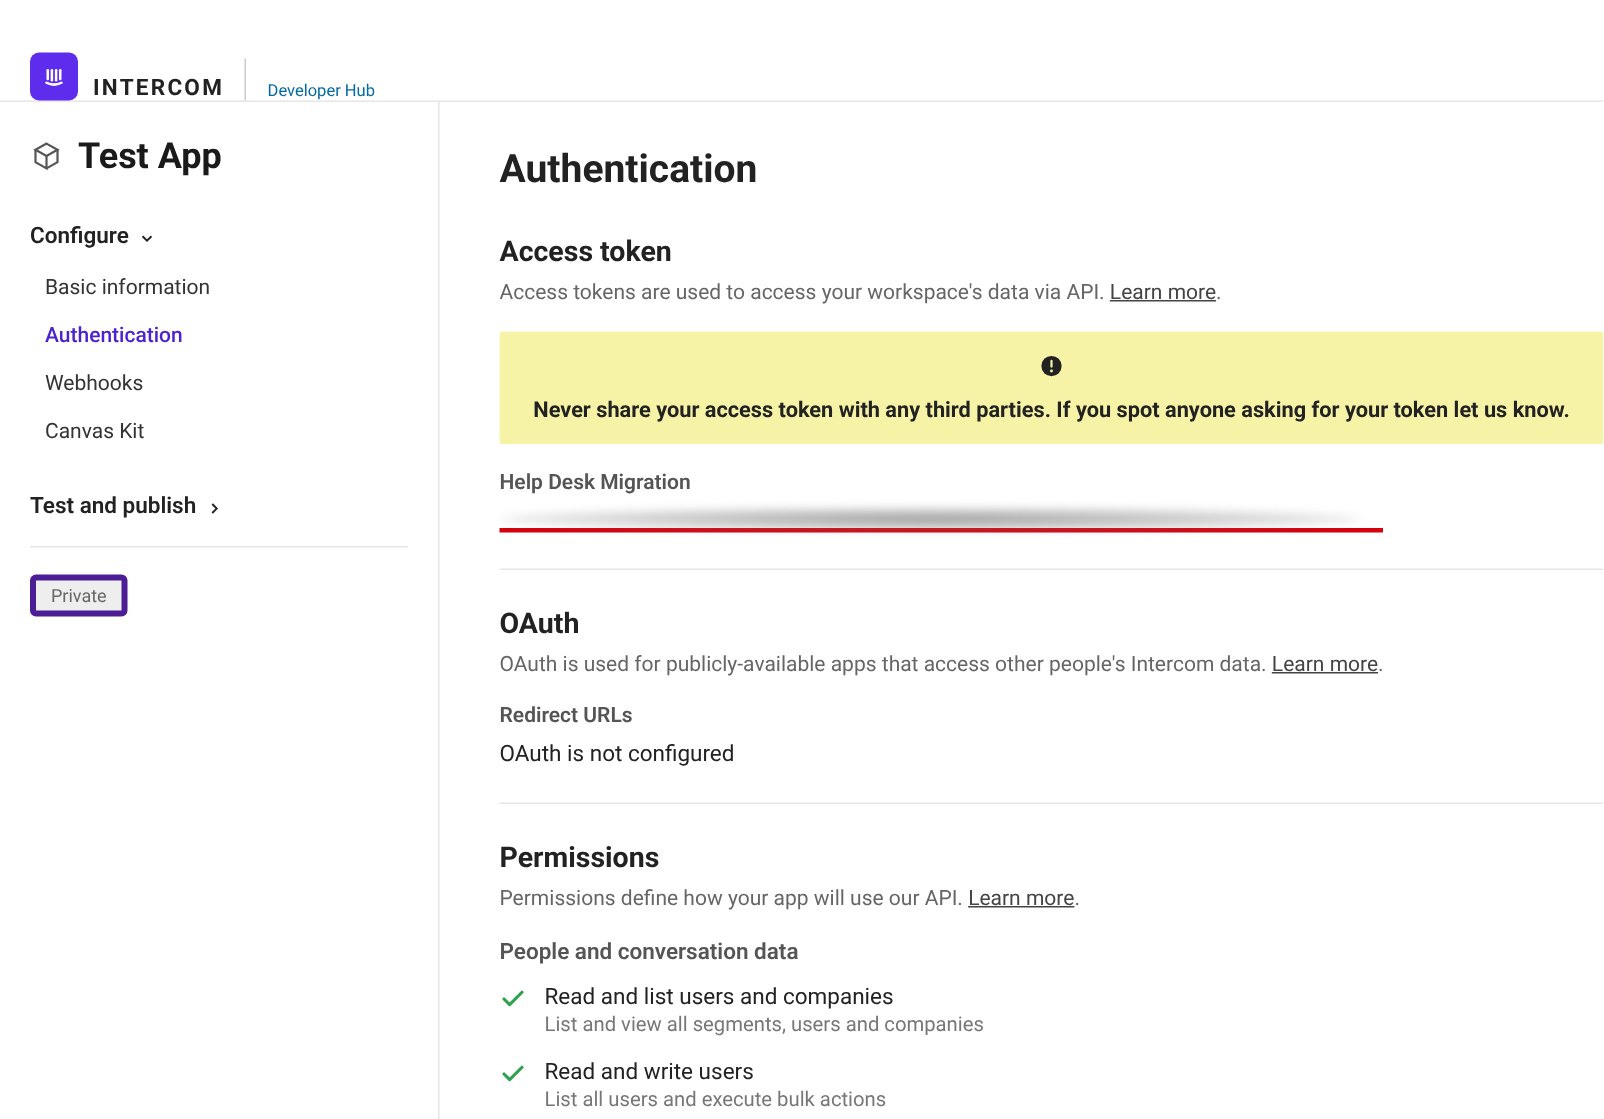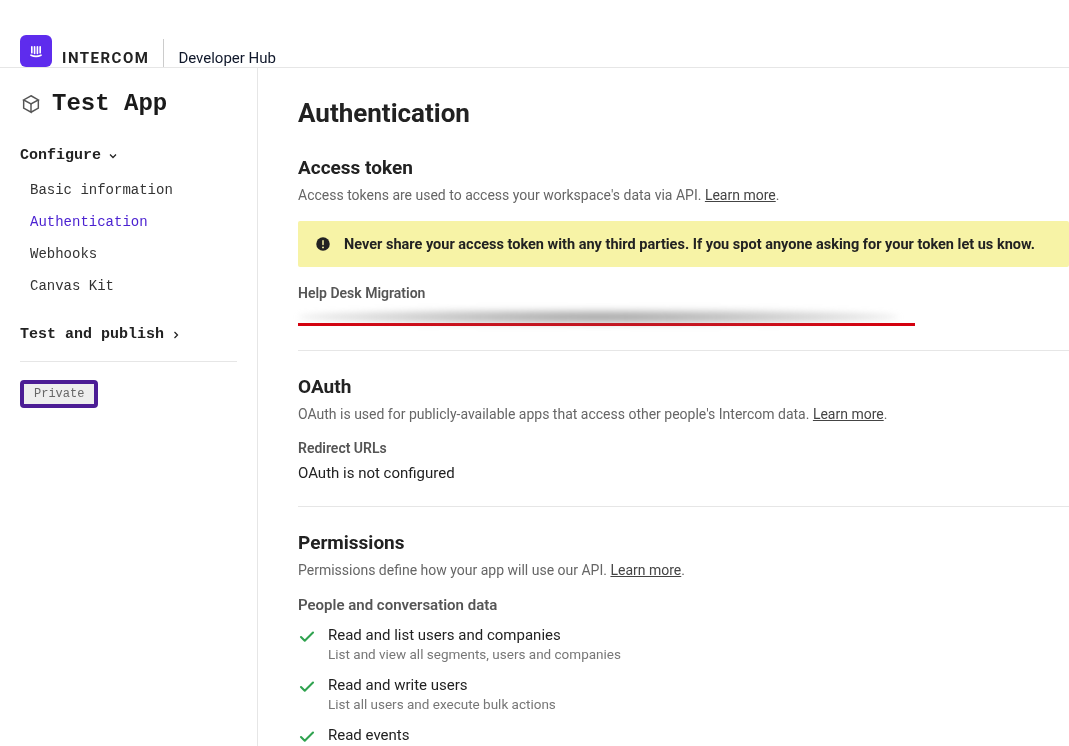--- a/index.html
+++ b/index.html
@@ -30,29 +30,28 @@
   .logo-box svg { display:block; }
   .brand {
     font-weight: 700;
     font-size: 15px;
     letter-spacing: 1.5px;
   }
   .vbar {
     width: 1px; height: 28px; background: #ccc;
     margin: 0 14px;
   }
-  .hub-label { color: #0f172a; font-size: 15px; }
+  .hub-label { color: #0369a1; font-size: 11px; }
 
   
   .layout { display: flex; height: calc(746px - 68px); }
   .sidebar {
-    width: 258px;
+    width: 293px;
     border-right: 1px solid #e6e6e6;
     padding: 22px 20px;
-    font-family: Liberation Mono, monospace;
   }
   .main {
     flex: 1;
     padding: 30px 0 0 40px;
     overflow: hidden;
   }
 
   
   .app-title-row { display:flex; align-items:center; gap:10px; margin-bottom: 30px; }
   .cube-icon { width:22px; height:22px; color:#555; }
@@ -94,20 +93,21 @@
   .section-title { font-size: 19px; font-weight: 700; margin-bottom: 8px; color:#222; }
   .section-desc { font-size: 14px; color: #666; margin-bottom: 18px; }
   .section-desc a, .learn-more { color:#444; text-decoration: underline; cursor:pointer; }
 
   .warning-banner {
     background: #f7f3a6;
     padding: 14px 16px;
     display:flex; align-items:center; gap:12px;
     border-radius: 2px;
     margin-bottom: 18px;
+    flex-direction: column;
   }
   .warn-icon { width:18px; height:18px; flex-shrink:0; }
   .warn-text { font-size: 14.5px; font-weight: 700; color:#222; }
 
   .label-small { font-size: 14px; font-weight: 600; color:#555; margin-bottom: 8px; }
   .token-blur {
     height: 16px;
     background: radial-gradient(ellipse at center, rgba(90,90,90,0.6) 0%, rgba(120,120,120,0.4) 40%, rgba(160,160,160,0.2) 70%, transparent 100%);
     filter: blur(3px);
     width: 78%;

